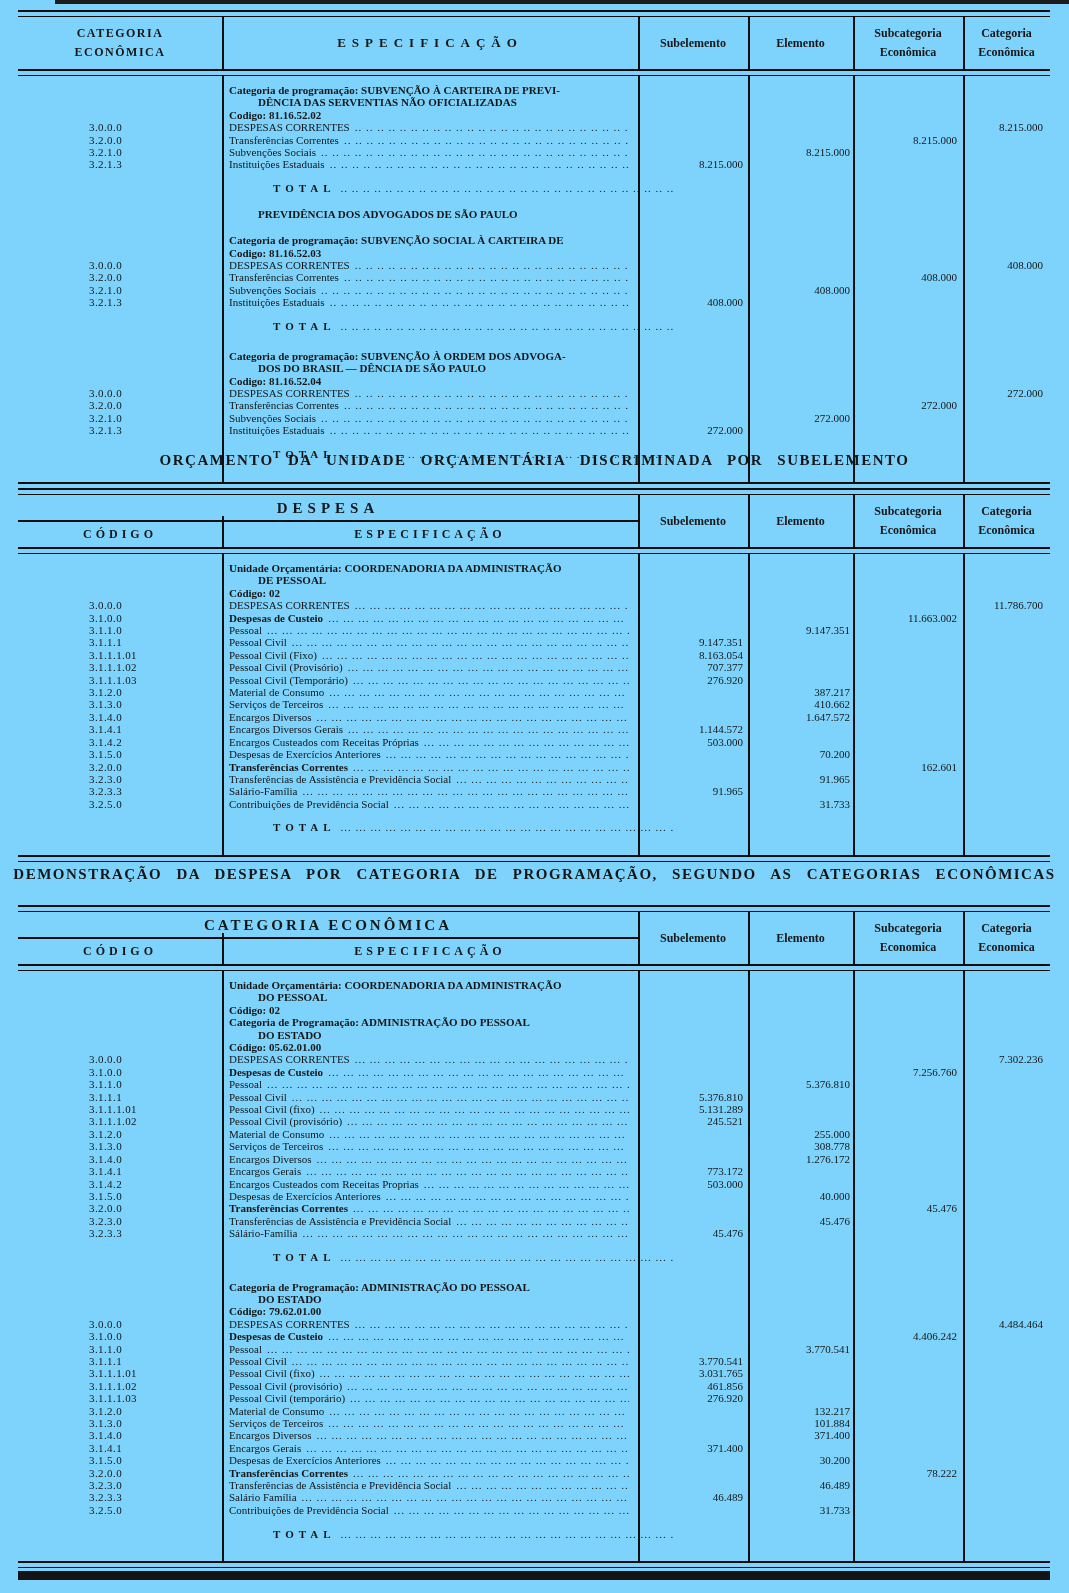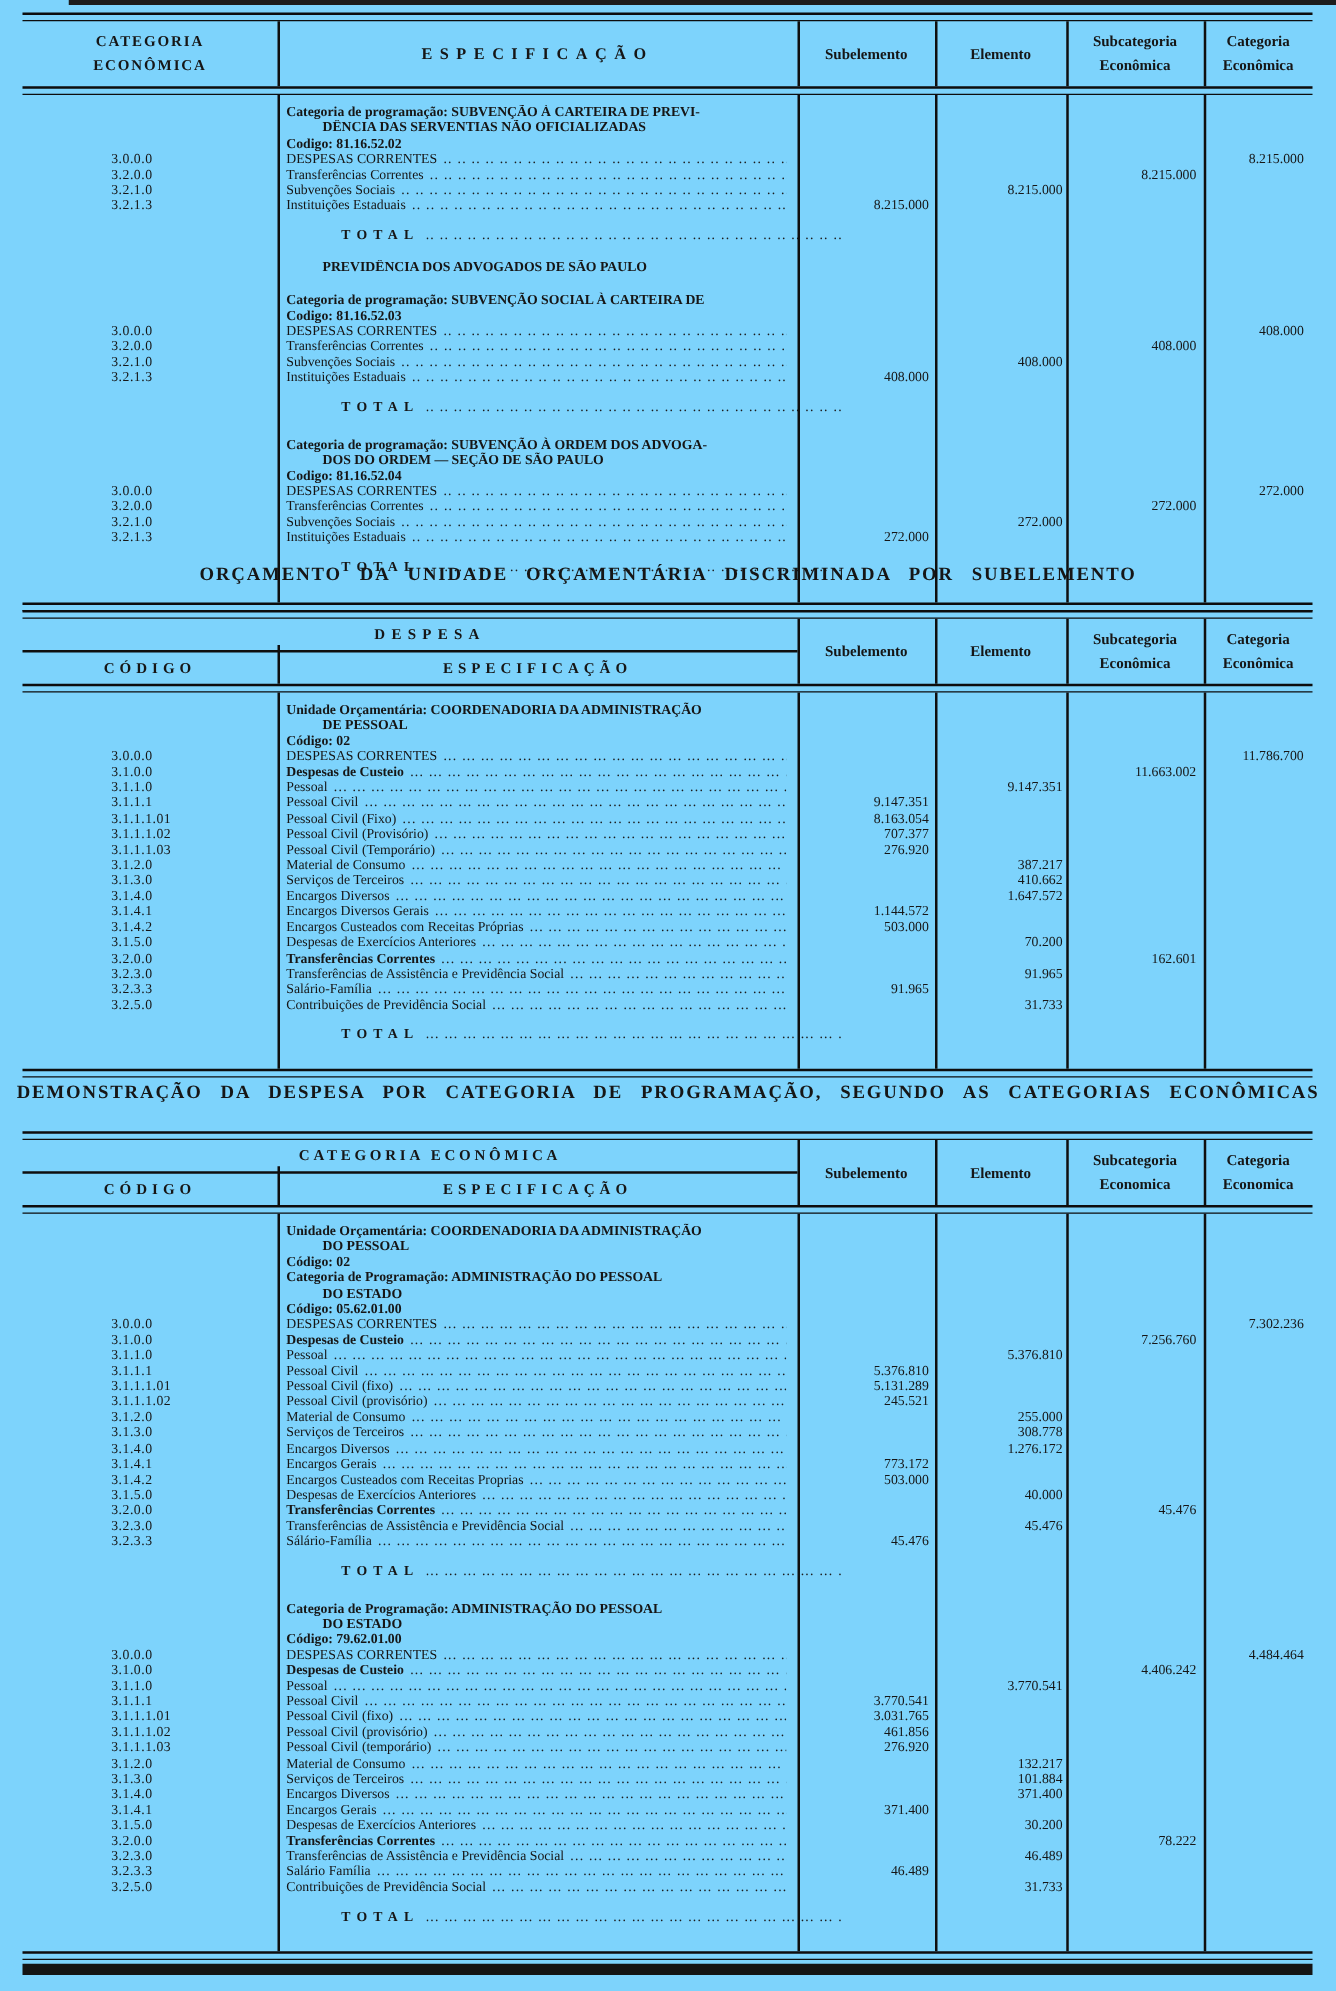--- a/index.html
+++ b/index.html
@@ -20,21 +20,21 @@
   .vl.v1{left:204px}.vl.v2{left:620px}.vl.v3{left:730px}.vl.v4{left:835px}.vl.v5{left:945px}
   .vl.half{top:21px;}
 
   
   .hdrA{height:52px;display:grid;grid-template-columns:204px 416px 110px 105px 110px 87px;align-items:center;}
   .hc{text-align:center;font-weight:bold;font-size:12px;line-height:1.55;}
   .hc.sp{letter-spacing:6px;font-size:13px;}
   .hc.ls1{letter-spacing:1.5px;font-weight:bold;}
 
   .hdrBC{height:52px;position:relative;font-weight:bold;}
-  .hdrBC .span-label{position:absolute;left:16px;width:620px;top:5px;text-align:center;font-size:12px;letter-spacing:5px;}
+  .hdrBC .span-label{position:absolute;left:0;width:620px;top:5px;text-align:center;font-size:15px;letter-spacing:5px;}
   .hdrBC .midrule{position:absolute;left:0;width:620px;top:25px;height:1.8px;background:#0f0f0f;}
   .hdrBC .c1{position:absolute;left:0;width:204px;top:32px;text-align:center;font-size:12px;letter-spacing:4px;}
   .hdrBC .c2{position:absolute;left:204px;width:416px;top:32px;text-align:center;font-size:12px;letter-spacing:4px;}
   .hdrBC .r{position:absolute;top:0;height:52px;display:flex;flex-direction:column;justify-content:center;text-align:center;font-size:12px;line-height:1.55;}
   .rsub{left:620px;width:110px}.relem{left:730px;width:105px}.rsubcat{left:835px;width:110px}.rcat{left:945px;width:87px}
 
   
   .rows{padding:2px 0 8px 0;}
   .row{display:grid;grid-template-columns:204px 416px 110px 105px 110px 87px;min-height:12.4px;line-height:12.4px;font-size:11px;}
   .c{white-space:nowrap;}
@@ -257,21 +257,21 @@
           <div class="row block-start">
             <div class="c code"></div>
             <div class="c spec titleline">Categoria de programação: SUBVENÇÃO À ORDEM DOS ADVOGA-</div>
             <div class="c num"></div>
             <div class="c num"></div>
             <div class="c num"></div>
             <div class="c num"></div>
           </div>
           <div class="row">
             <div class="c code"></div>
-            <div class="c spec titleline ind">DOS DO ORDEM — SEÇÃO DE SÃO PAULO</div>
+            <div class="c spec titleline ind">DOS DO BRASIL — DÊNCIA DE SÃO PAULO</div>
             <div class="c num"></div>
             <div class="c num"></div>
             <div class="c num"></div>
             <div class="c num"></div>
           </div>
           <div class="row">
             <div class="c code"></div>
             <div class="c spec titleline">Codigo: 81.16.52.04</div>
             <div class="c num"></div>
             <div class="c num"></div>

